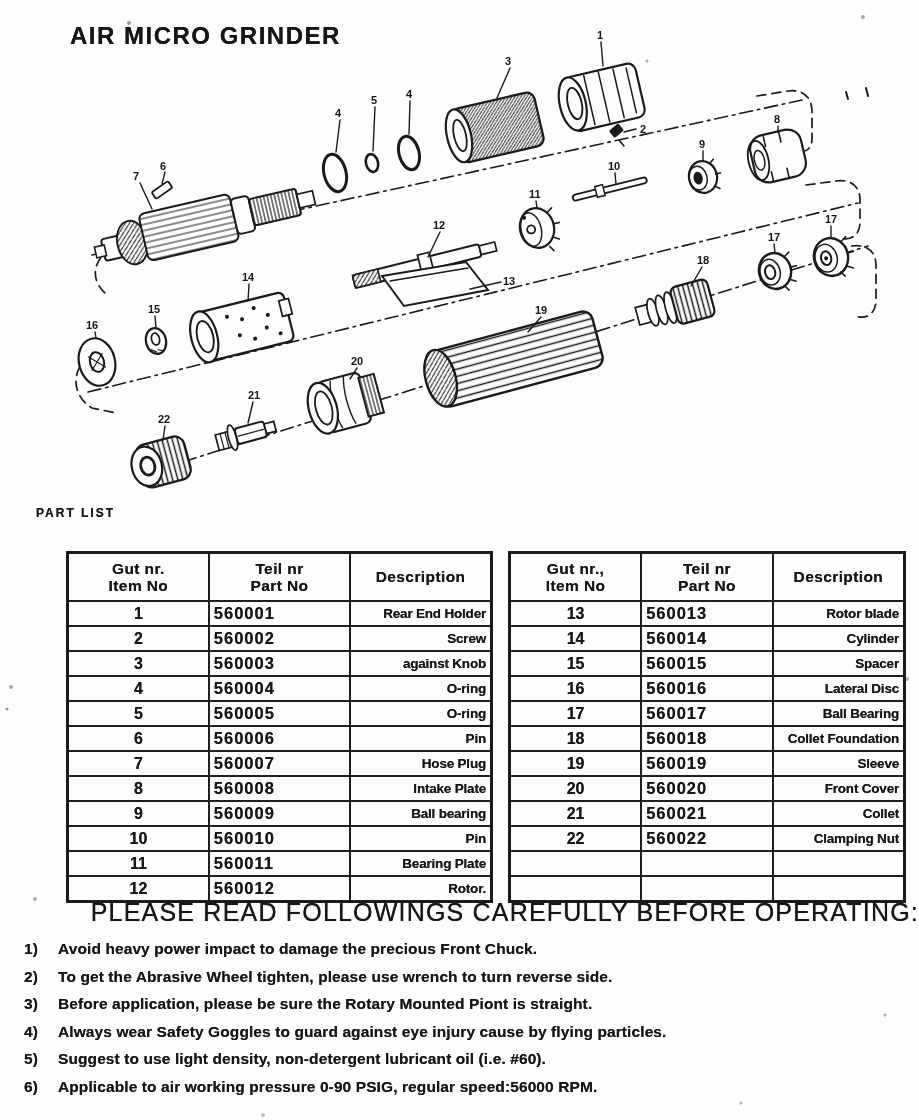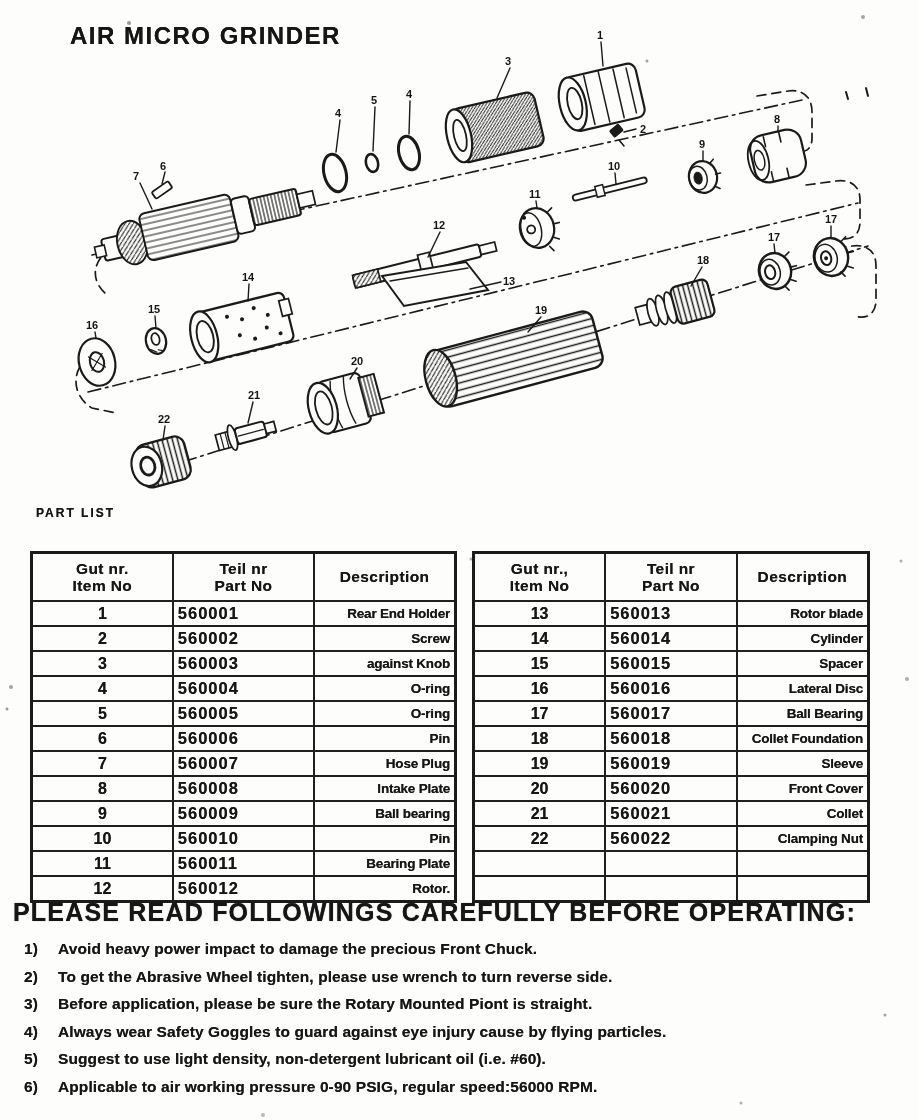--- a/index.html
+++ b/index.html
@@ -17,39 +17,41 @@
   #diagram{position:absolute;left:0;top:0;width:919px;height:505px;}
   #part-list-heading{
     position:absolute;left:36px;top:506px;
     font-size:12px;font-weight:bold;letter-spacing:2px;
     text-shadow:0 0 .6px rgba(10,10,10,.8);
   }
   table.parts{
     position:absolute;top:551px;border-collapse:collapse;
     border:3px solid #1b1b1b;table-layout:fixed;
     background:#fdfdfb;
+    margin-left:36px;
   }
   #table-left{left:30px;width:427px;}
   #table-right{left:472px;width:398px;}
   table.parts th,table.parts td{
     border:2px solid #1f1f1f;padding:0 4px;overflow:hidden;white-space:nowrap;
     text-shadow:0 0 .5px rgba(10,10,10,.75);
   }
   table.parts th{
     height:46px;font-size:15.5px;font-weight:bold;line-height:1.12;
     text-align:center;letter-spacing:.4px;
   }
   table.parts td{height:23px;font-weight:bold;}
   table.parts td.c0{text-align:center;font-size:16px;width:30%;}
   table.parts td.c1{text-align:left;font-size:16.5px;letter-spacing:1px;width:31%;}
   table.parts td.c2{text-align:right;font-size:13.5px;letter-spacing:-.2px;width:39%;}
   #warning-heading{
-    position:absolute;left:13px;top:898px;width:895px;
-    font-size:25px;font-weight:bold;letter-spacing:1.2px;
+    position:absolute;left:24px;top:898px;width:895px;
+    font-size:25px;font-weight:normal;letter-spacing:1.2px;
     text-shadow:0 0 .7px rgba(10,10,10,.9);
+    text-align:right;
   }
   #instructions{position:absolute;left:24px;top:940px;width:880px;}
   .instr{
     display:flex;margin-bottom:9.5px;
     font-size:15.5px;font-weight:bold;letter-spacing:.1px;
     text-shadow:0 0 .5px rgba(10,10,10,.7);
   }
   .instr .num{width:34px;flex:0 0 34px;}
   .instr .txt{flex:1;}
   svg text.callout{

